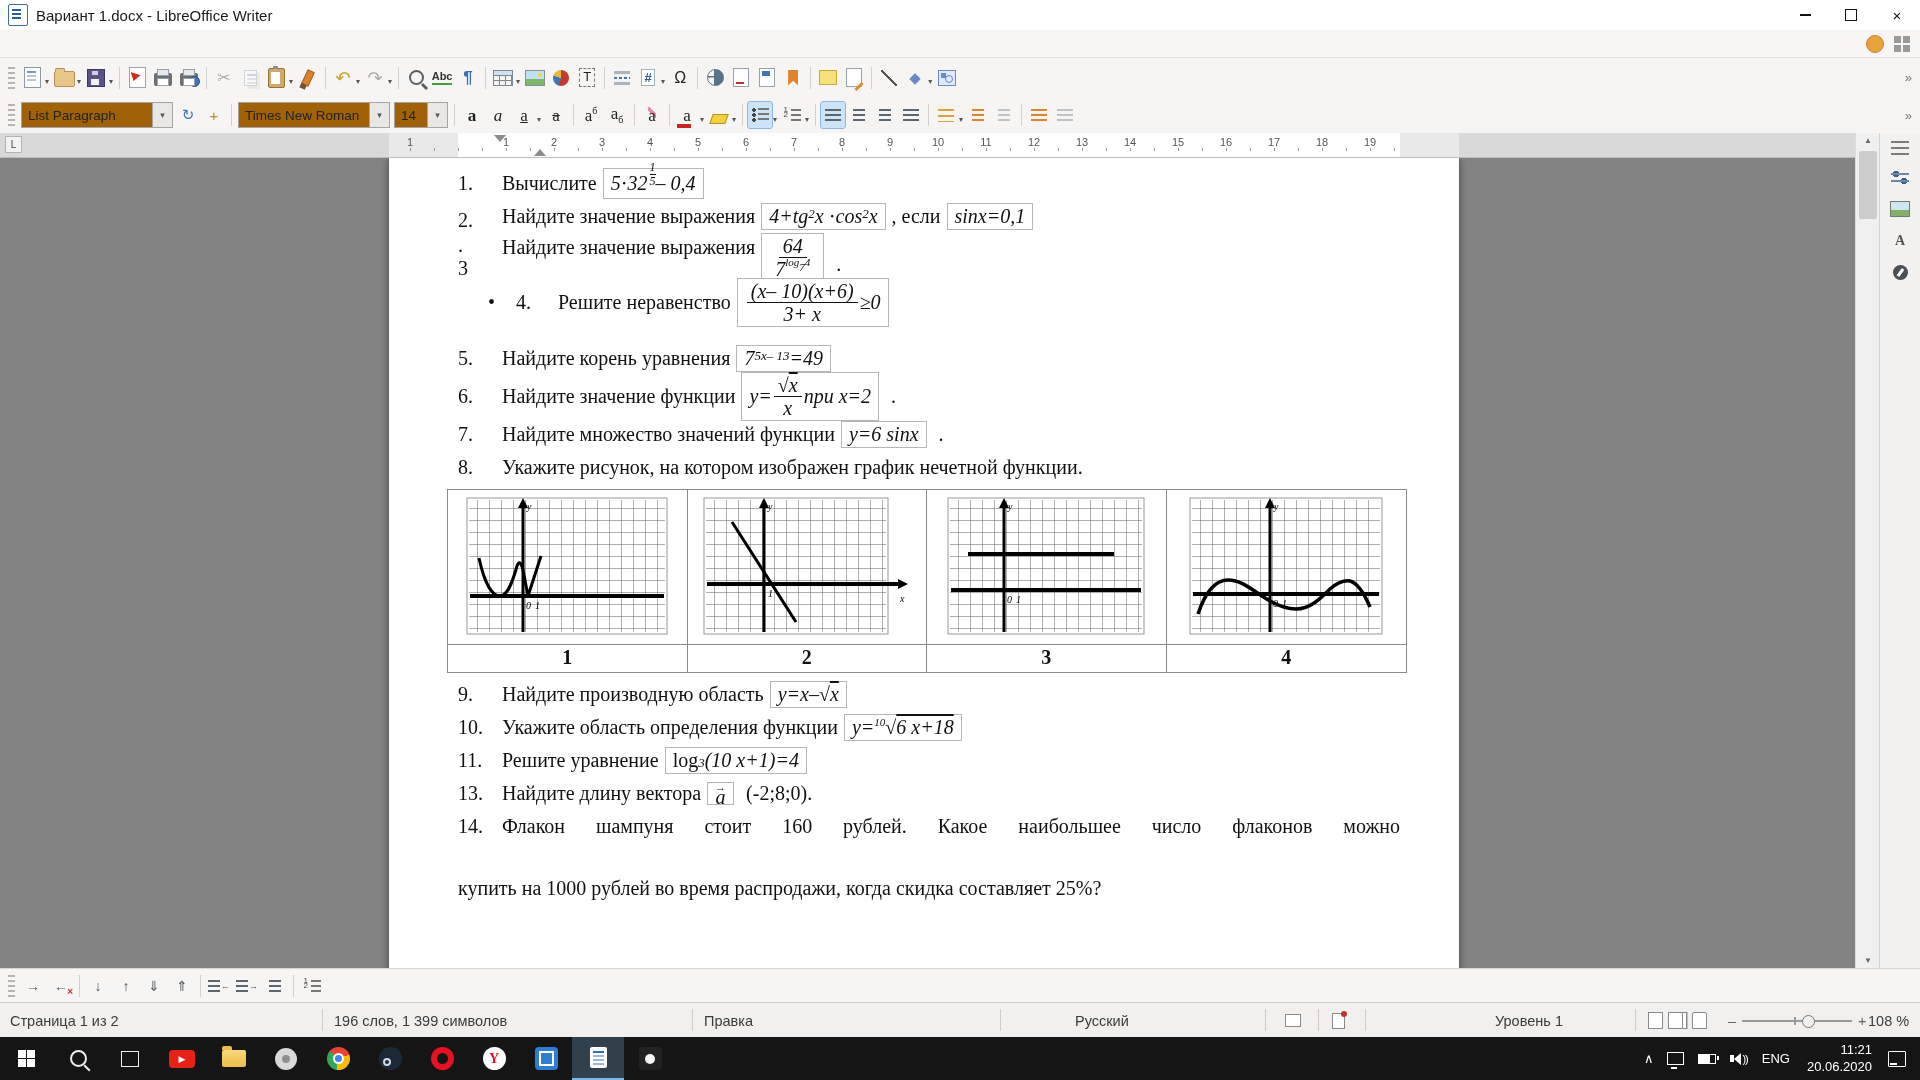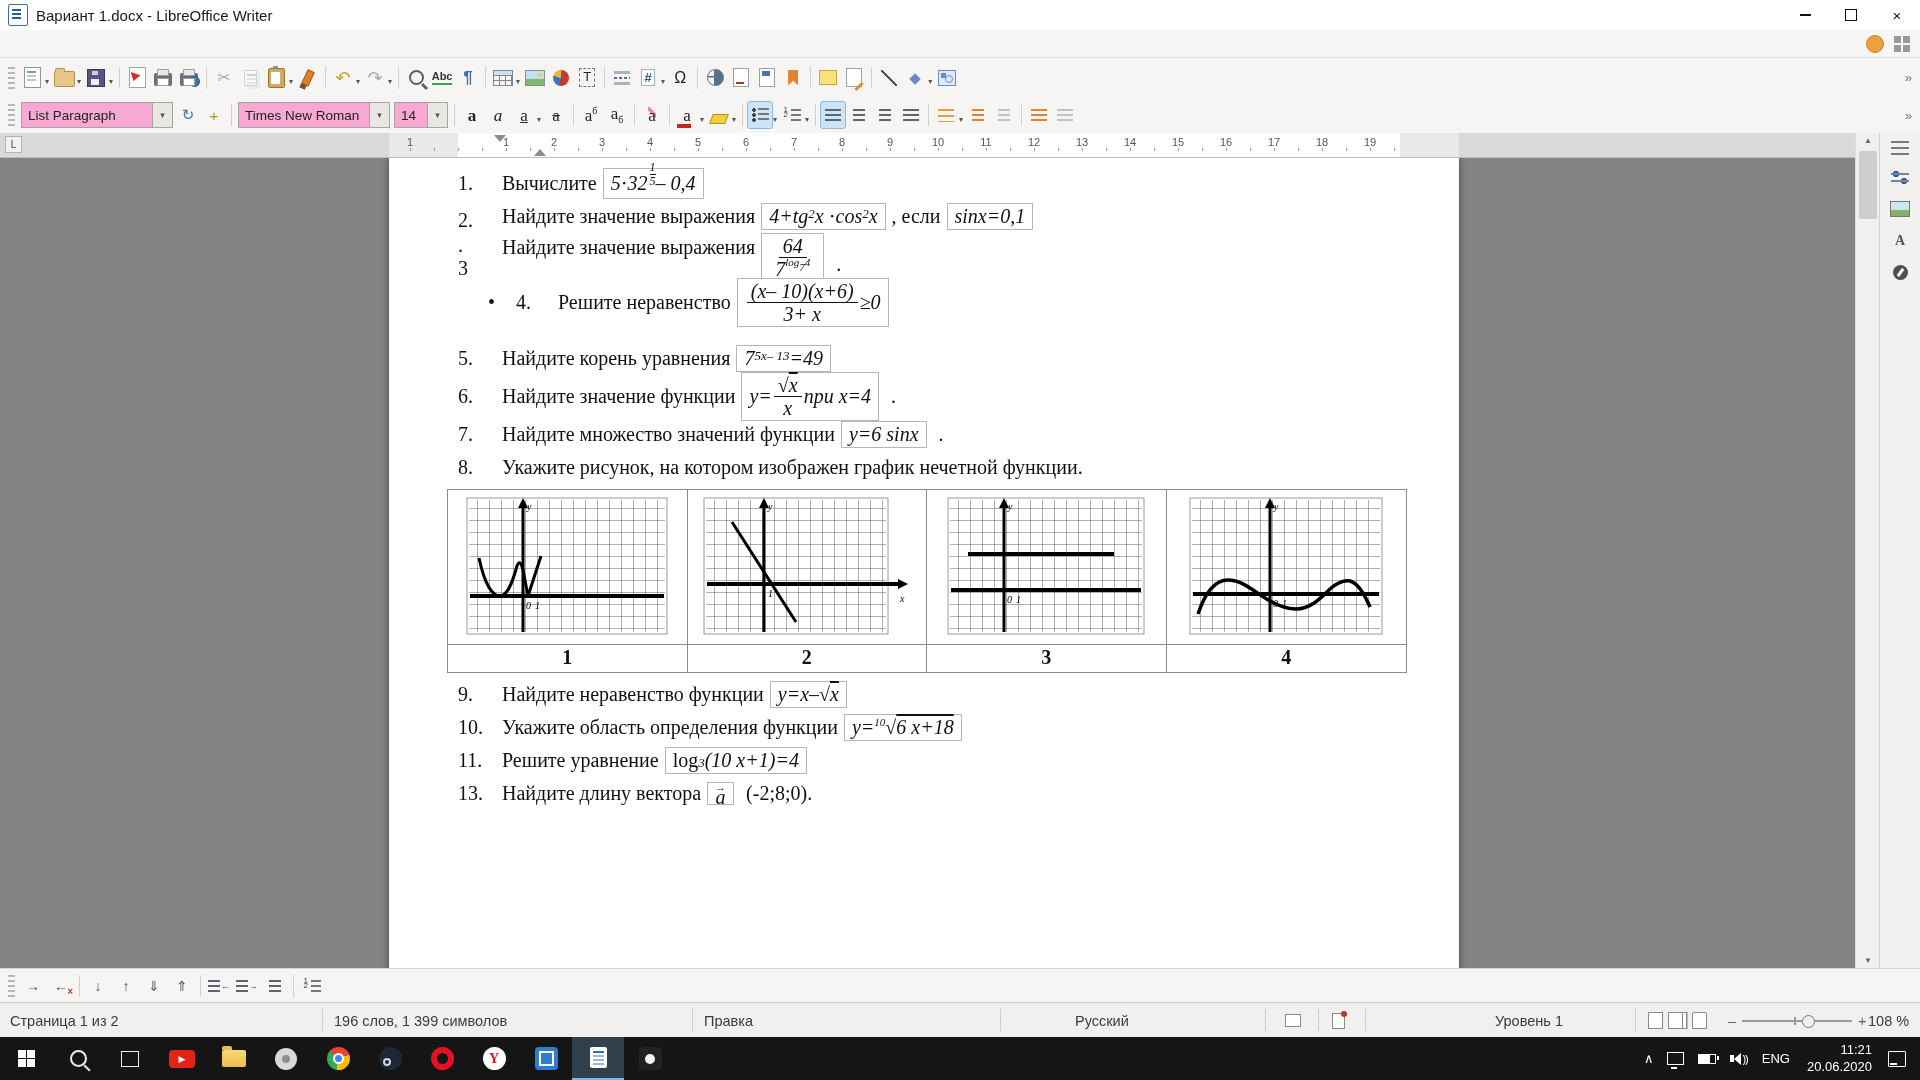--- a/index.html
+++ b/index.html
@@ -81,21 +81,21 @@
   .i-bkm{width:10px;height:16px;background:#e0832c;clip-path:polygon(0 0,100% 0,100% 100%,50% 70%,0 100%);}
   .i-note{width:16px;height:13px;background:#f7e27a;border:1px solid #c4ab3c;}
   .i-track{width:14px;height:17px;background:#fff;border:1px solid #98a2ae;position:relative;}
   .i-track::after{content:"";position:absolute;right:-3px;bottom:-2px;width:10px;height:3px;background:#e08a2c;transform:rotate(-45deg);}
   .i-line{width:16px;height:16px;background:linear-gradient(45deg,transparent 46%,#555 46% 54%,transparent 54%);}
   .i-diam{color:#6a89c9;font-size:15px;}
   .i-draw{width:16px;height:14px;border:1px solid #6a89c9;background:#dfe9f7;position:relative;}
   .i-draw::before{content:"";position:absolute;left:2px;top:2px;width:5px;height:5px;background:#6a89c9;}
   .i-draw::after{content:"";position:absolute;right:2px;bottom:2px;width:6px;height:6px;border-radius:50%;border:1.5px solid #6a89c9;}
   
-  .combo{height:24px;background:#f9a8d4;border:1px solid #a7a5a2;display:flex;align-items:center;font-size:13.5px;color:#222;margin:0 2px;}
+  .combo{height:24px;background:#a16207;border:1px solid #a7a5a2;display:flex;align-items:center;font-size:13.5px;color:#222;margin:0 2px;}
   .combo .cval{padding:0 6px;flex:1;white-space:nowrap;overflow:hidden;}
   .combo .cbtn{width:19px;height:100%;background:#e9e7e4;border-left:1px solid #a7a5a2;display:flex;align-items:center;justify-content:center;font-size:9px;color:#555;}
   .fa{font-family:"Liberation Serif","DejaVu Serif",serif;font-size:17px;line-height:1;color:#222;}
   .bars{width:16px;height:13px;background:repeating-linear-gradient(#5c6670 0 2px,transparent 2px 5px);}
   .bars.sm{width:12px;}
   .i-upd-sty{color:#3f76b5;font-size:15px;}
   .i-new-sty{color:#b99022;font-size:15px;}
   .i-marker{width:14px;height:8px;background:#f2d140;border:1px solid #b99022;transform:skewX(-20deg);margin-top:8px;}
   .i-fcol{position:relative;}
   .i-fcol::after{content:"";position:absolute;left:2px;bottom:0px;width:14px;height:4px;background:#c4281f;}
@@ -576,21 +576,21 @@
 
       <div class="li" data-name="list-item-6">
         <span class="num" data-name="item-number">6.</span>
         <span class="txt" data-name="item-text">Найдите значение функции</span>
         <span class="fx" data-name="formula-6">
           <span>y=</span>
           <span class="frac">
             <span class="fn"><span>√</span><span class="ol">x</span></span>
             <span class="fd">x</span>
           </span>
-          <span>при x=4</span>
+          <span>при x=2</span>
         </span>
         <span class="tail" data-name="item-tail">.</span>
       </div>
 
       <div class="li" data-name="list-item-7">
         <span class="num" data-name="item-number">7.</span>
         <span class="txt" data-name="item-text">Найдите множество значений функции</span>
         <span class="fx" data-name="formula-7">
             <span>y=6 sinx</span>
           </span>
@@ -681,21 +681,21 @@
         <div class="glabels" data-name="graph-labels-row">
           <span class="glab" data-name="graph-label-1">1</span>
           <span class="glab" data-name="graph-label-2">2</span>
           <span class="glab" data-name="graph-label-3">3</span>
           <span class="glab" data-name="graph-label-4">4</span>
         </div>
       </div>
 
       <div class="li" data-name="list-item-9">
         <span class="num" data-name="item-number">9.</span>
-        <span class="txt" data-name="item-text">Найдите неравенство функции</span>
+        <span class="txt" data-name="item-text">Найдите производную область</span>
         <span class="fx" data-name="formula-9">
           <span>y=x– </span>
             <span>√</span>
             <span class="ol">x</span>
         </span>
       </div>
 
       <div class="li" data-name="list-item-10">
         <span class="num" data-name="item-number">10.</span>
         <span class="txt" data-name="item-text">Укажите область определения функции</span>
@@ -723,20 +723,24 @@
         <span class="txt" data-name="item-text">Найдите длину вектора</span>
         <span class="fx" data-name="formula-13-vector">
           <span class="vec">
               <span class="ar">→</span>
               <span>a</span>
             </span>
         </span>
         <span class="tail" data-name="item-tail">(-2;8;0).</span>
       </div>
 
+      <div class="p14" data-name="list-item-14">
+        <div class="jline" data-name="item-14-line1-wrap"><span class="num" style="display:inline-block;width:44px;" data-name="item-number">14.</span><span data-name="item-text-line1">Флакон шампуня стоит 160 рублей. Какое наибольшее число флаконов можно</span></div>
+        <div data-name="item-14-line2-wrap"><span data-name="item-text-line2">купить на 1000 рублей во время распродажи, когда скидка составляет 25%?</span></div>
+      </div>
 
 
     </div>
   </div>
 
   <div class="vscroll" data-name="vertical-scrollbar">
     <span class="sarr" style="top:0;" data-name="scroll-up-arrow">▲</span>
     <span class="thumb" data-name="scrollbar-thumb"></span>
     <span class="sarr" style="bottom:0;" data-name="scroll-down-arrow">▼</span>
   </div>

